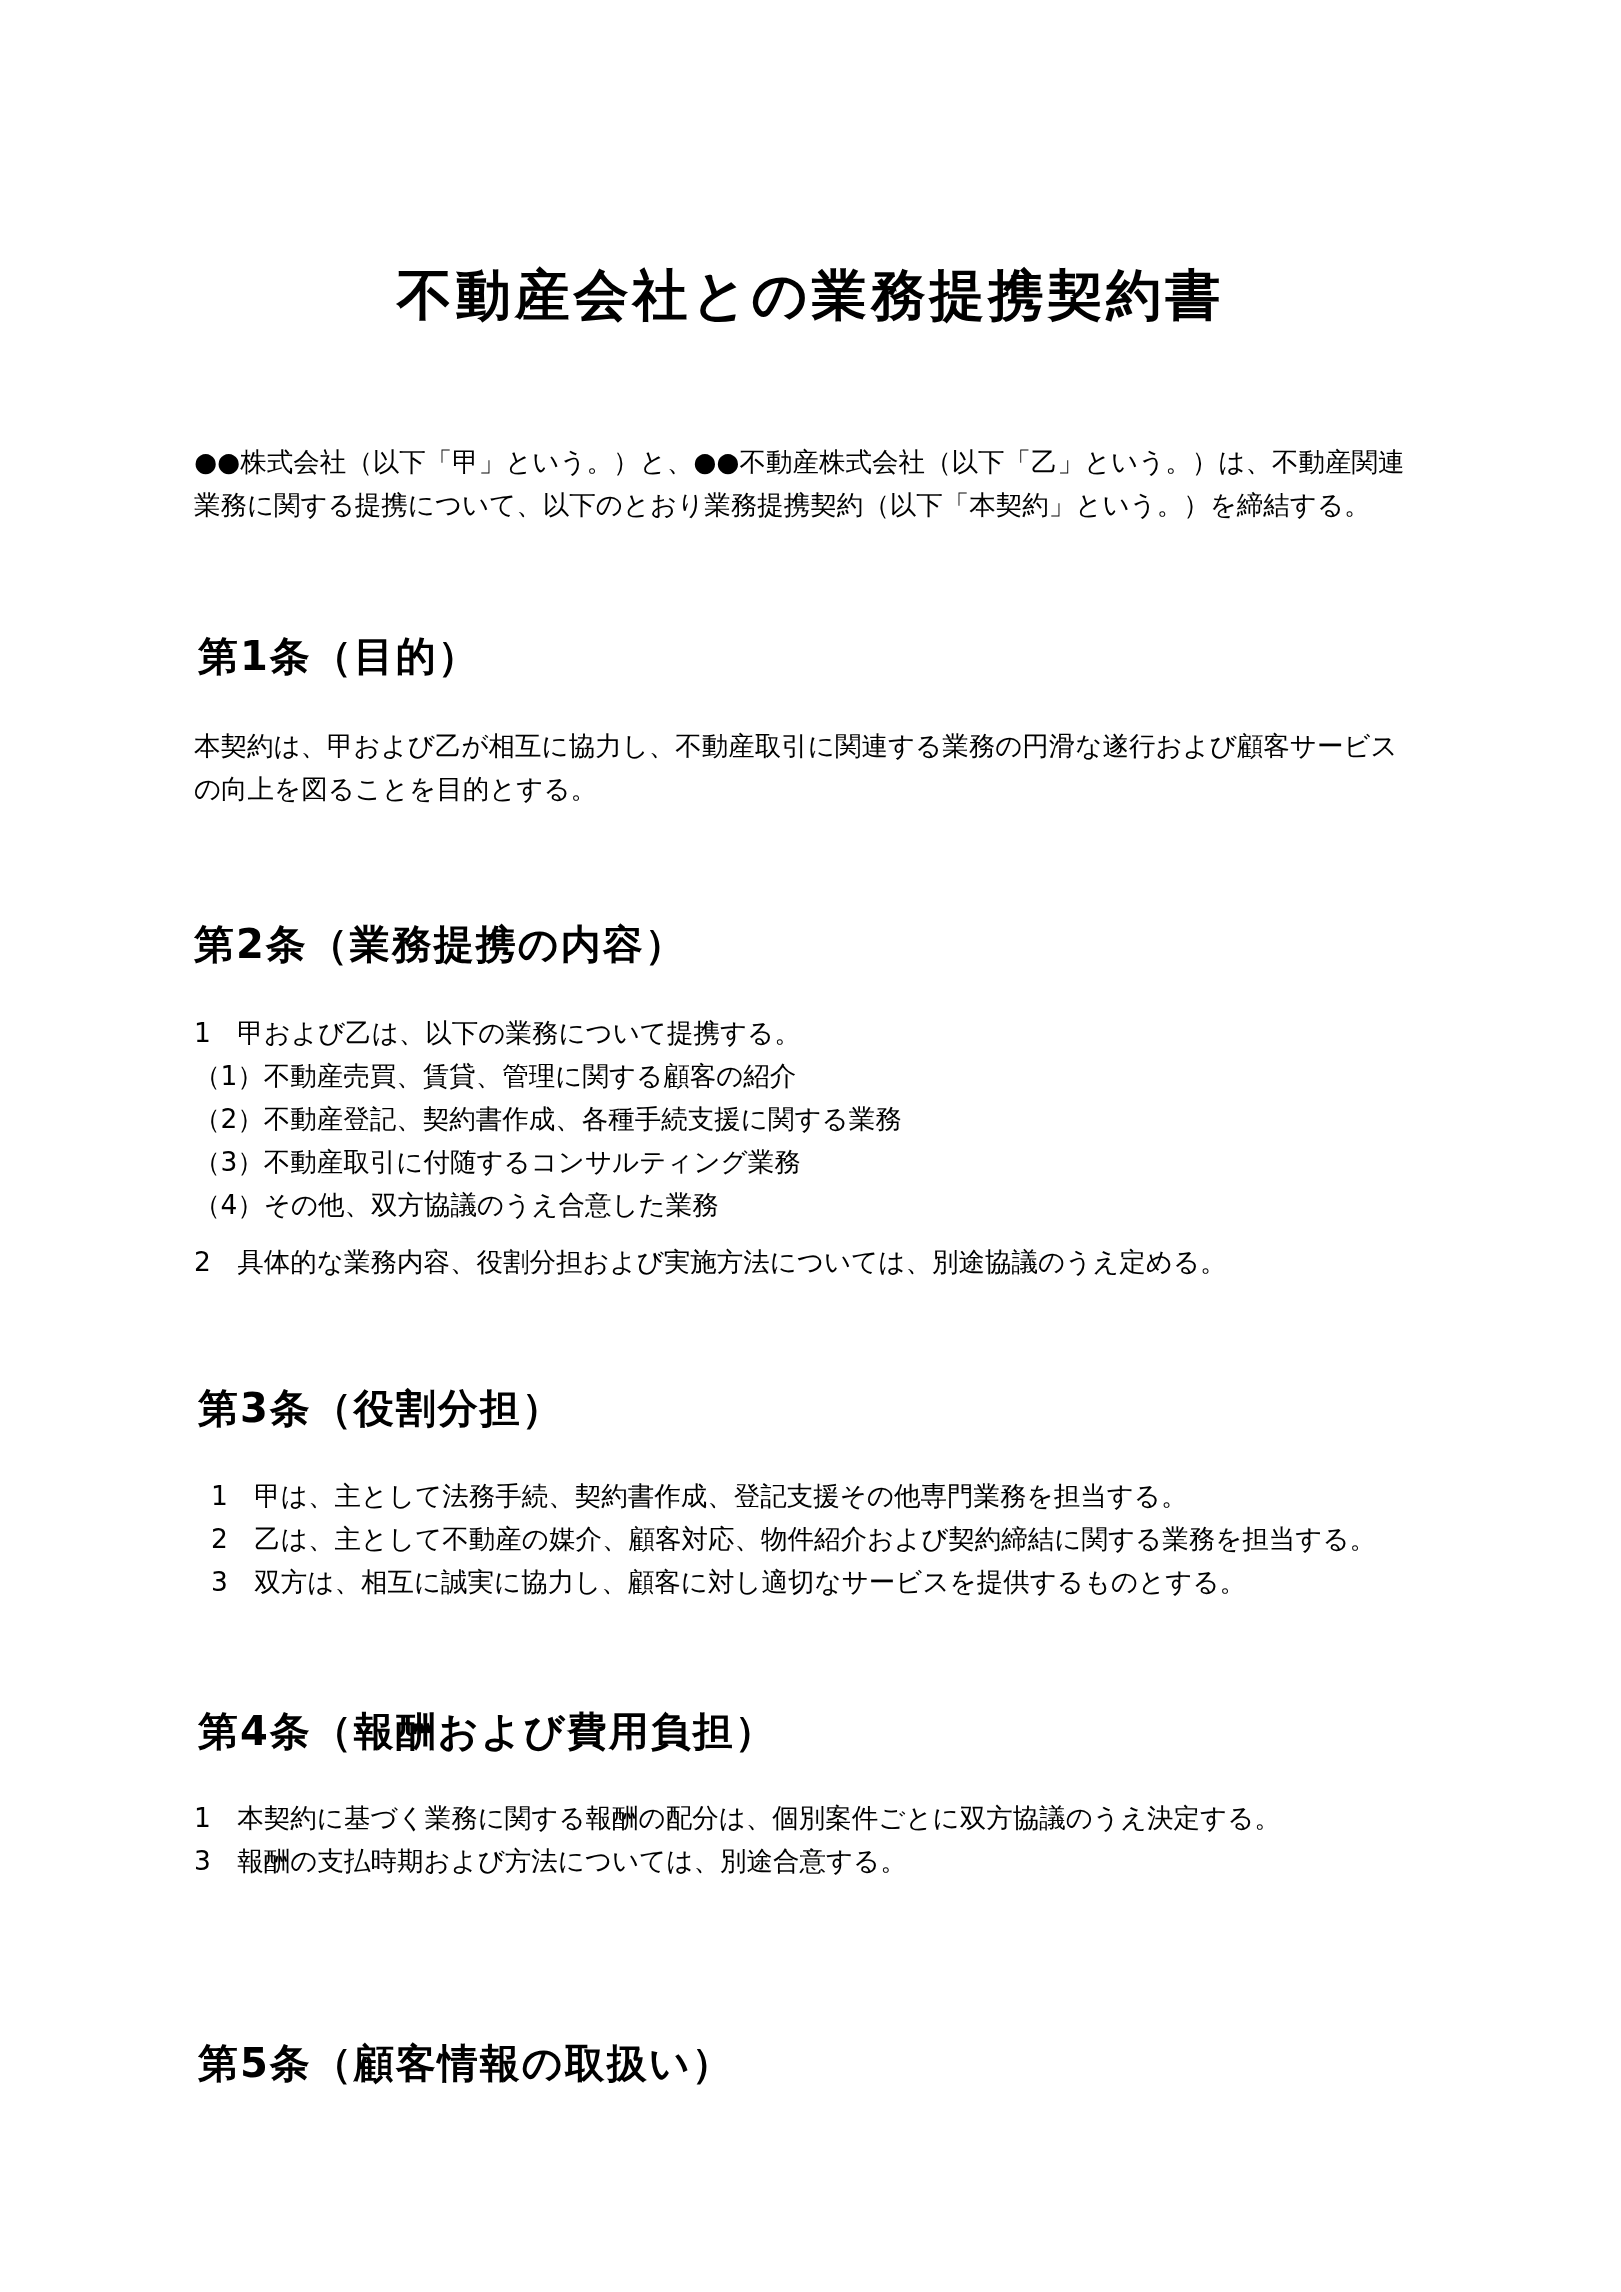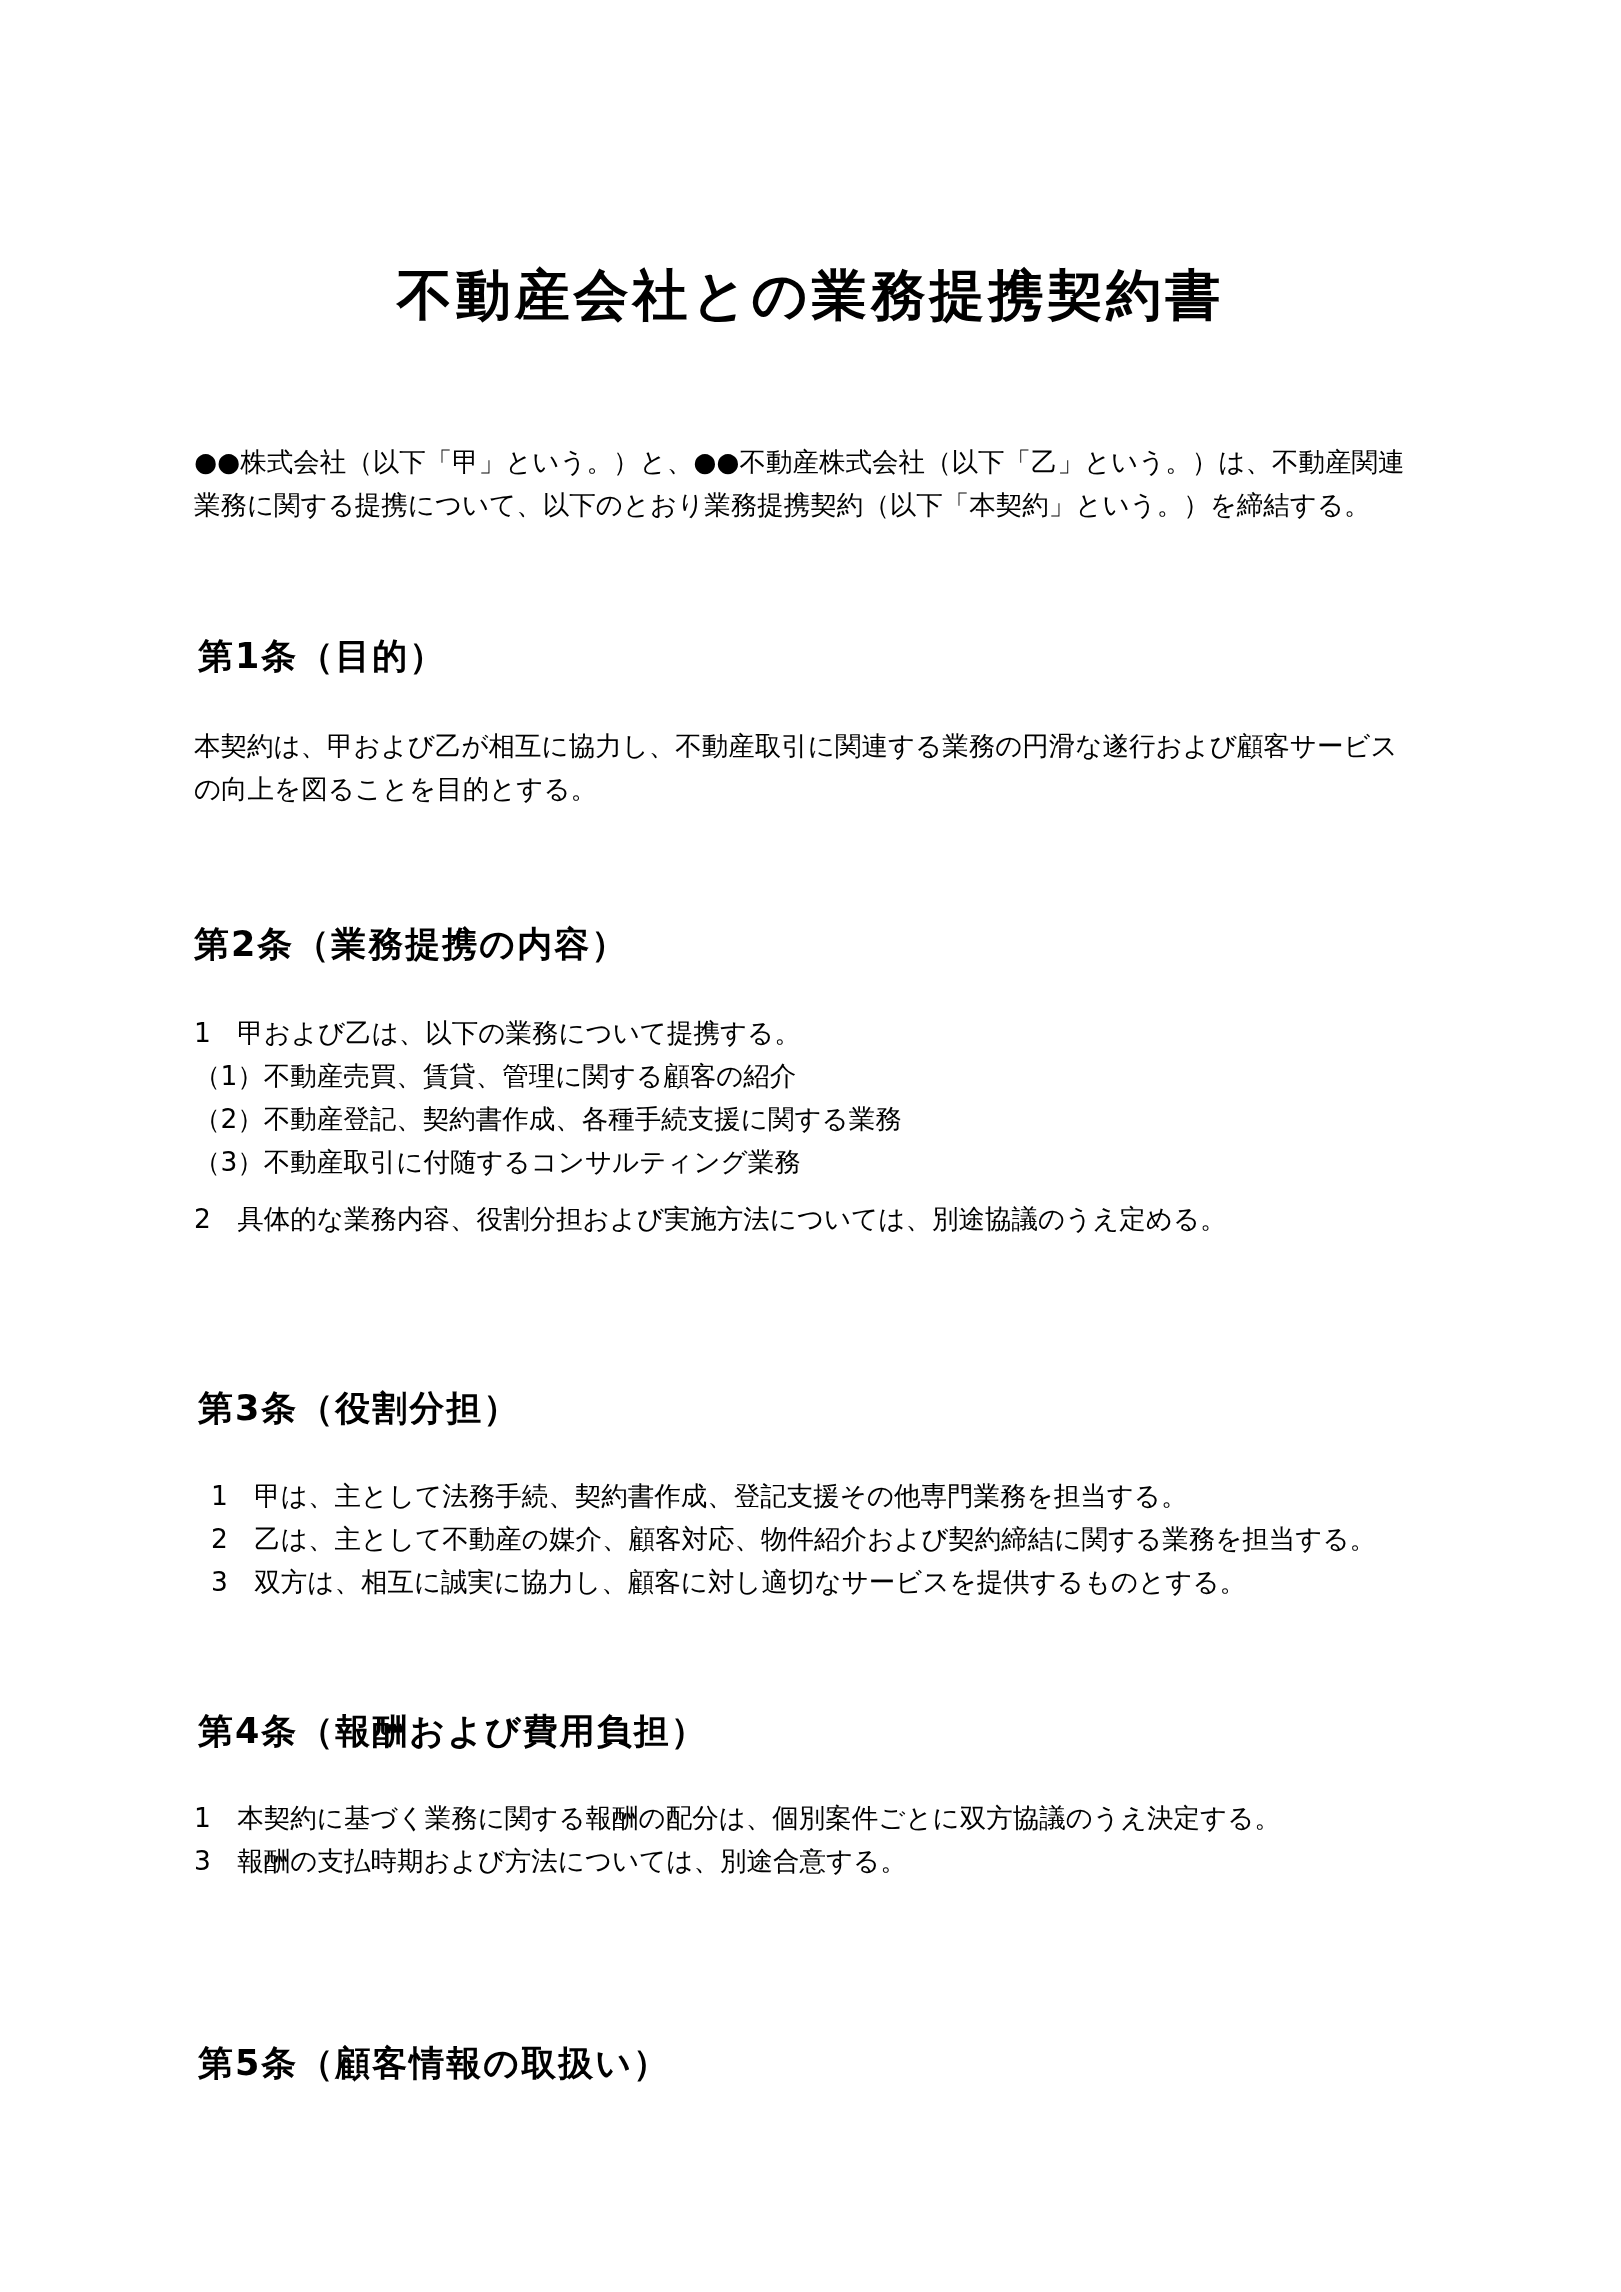--- a/index.html
+++ b/index.html
@@ -17,21 +17,21 @@
     left: 0;
     width: 100%;
     text-align: center;
     font-size: 55px;
     font-weight: 700;
     letter-spacing: 3.9px;
     line-height: 1.1;
     white-space: nowrap;
   }
   .article-heading {
-    font-size: 35px;
+    font-size: 40px;
     font-weight: 700;
     letter-spacing: 2px;
     line-height: 54px;
     white-space: nowrap;
   }
   .body-block {
     font-size: 26.5px;
     font-weight: 400;
     line-height: 37px;
     letter-spacing: 0;
@@ -56,20 +56,21 @@
   <div class="body-line">の向上を図ることを目的とする。</div>
 </div>
 
 <h2 class="abs article-heading" style="top:917px; left:194px;">第2条（業務提携の内容）</h2>
 
 <div class="abs body-block" style="top:1008px; left:194px; width:1255px;">
   <div class="body-line">1　甲および乙は、以下の業務について提携する。</div>
   <div class="body-line">（1）不動産売買、賃貸、管理に関する顧客の紹介</div>
   <div class="body-line">（2）不動産登記、契約書作成、各種手続支援に関する業務</div>
   <div class="body-line">（3）不動産取引に付随するコンサルティング業務</div>
+  <div class="body-line">（4）その他、双方協議のうえ合意した業務</div>
   <div class="body-line gap-top">2　具体的な業務内容、役割分担および実施方法については、別途協議のうえ定める。</div>
 </div>
 
 <h2 class="abs article-heading" style="top:1381px; left:198px;">第3条（役割分担）</h2>
 
 <div class="abs body-block" style="top:1471px; left:211px; width:1255px;">
   <div class="body-line">1　甲は、主として法務手続、契約書作成、登記支援その他専門業務を担当する。</div>
   <div class="body-line">2　乙は、主として不動産の媒介、顧客対応、物件紹介および契約締結に関する業務を担当する。</div>
   <div class="body-line">3　双方は、相互に誠実に協力し、顧客に対し適切なサービスを提供するものとする。</div>
 </div>

